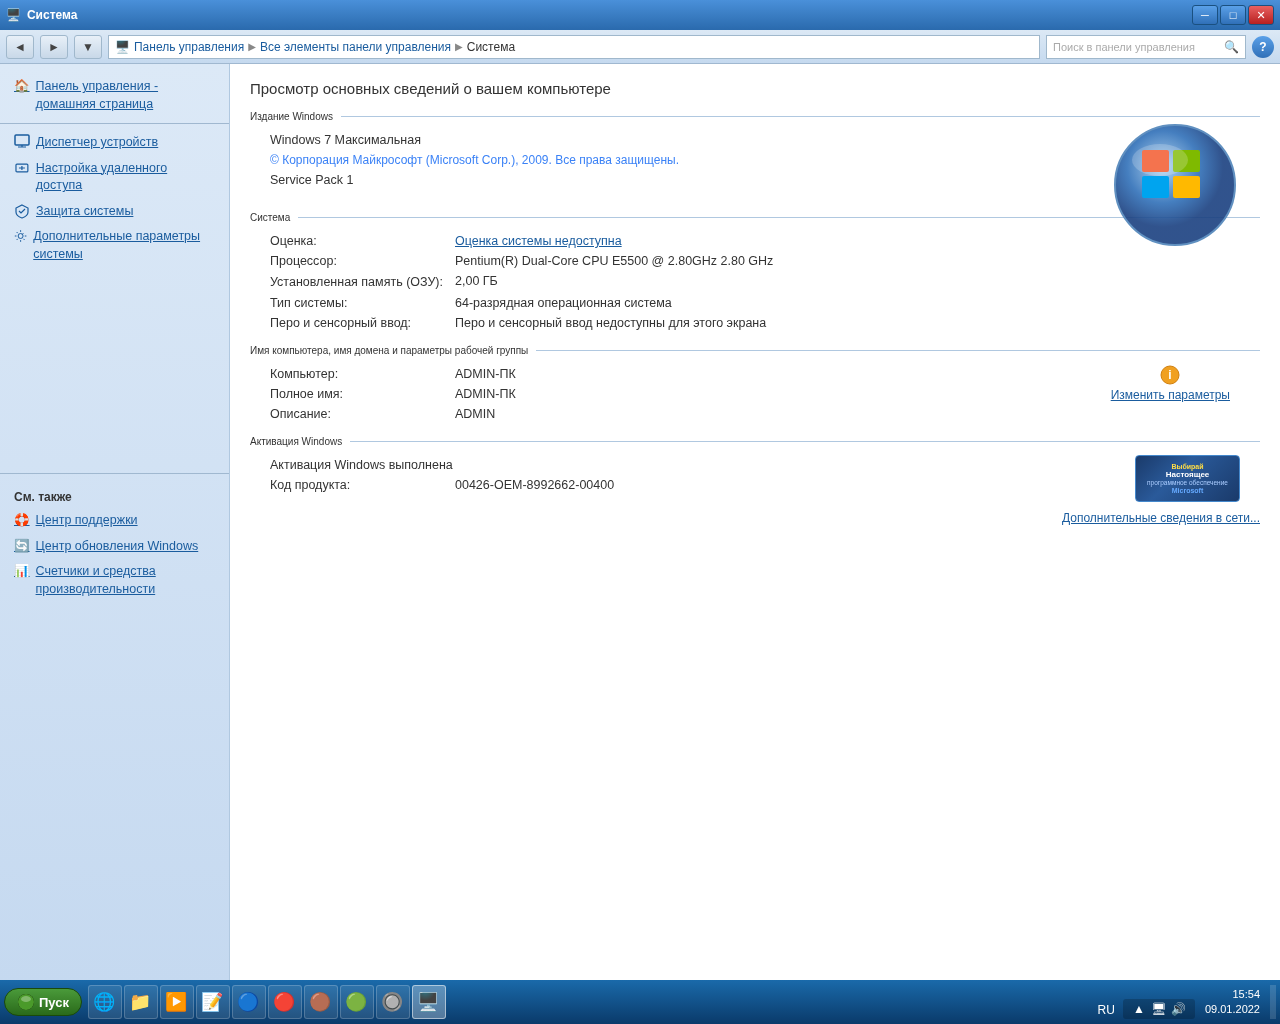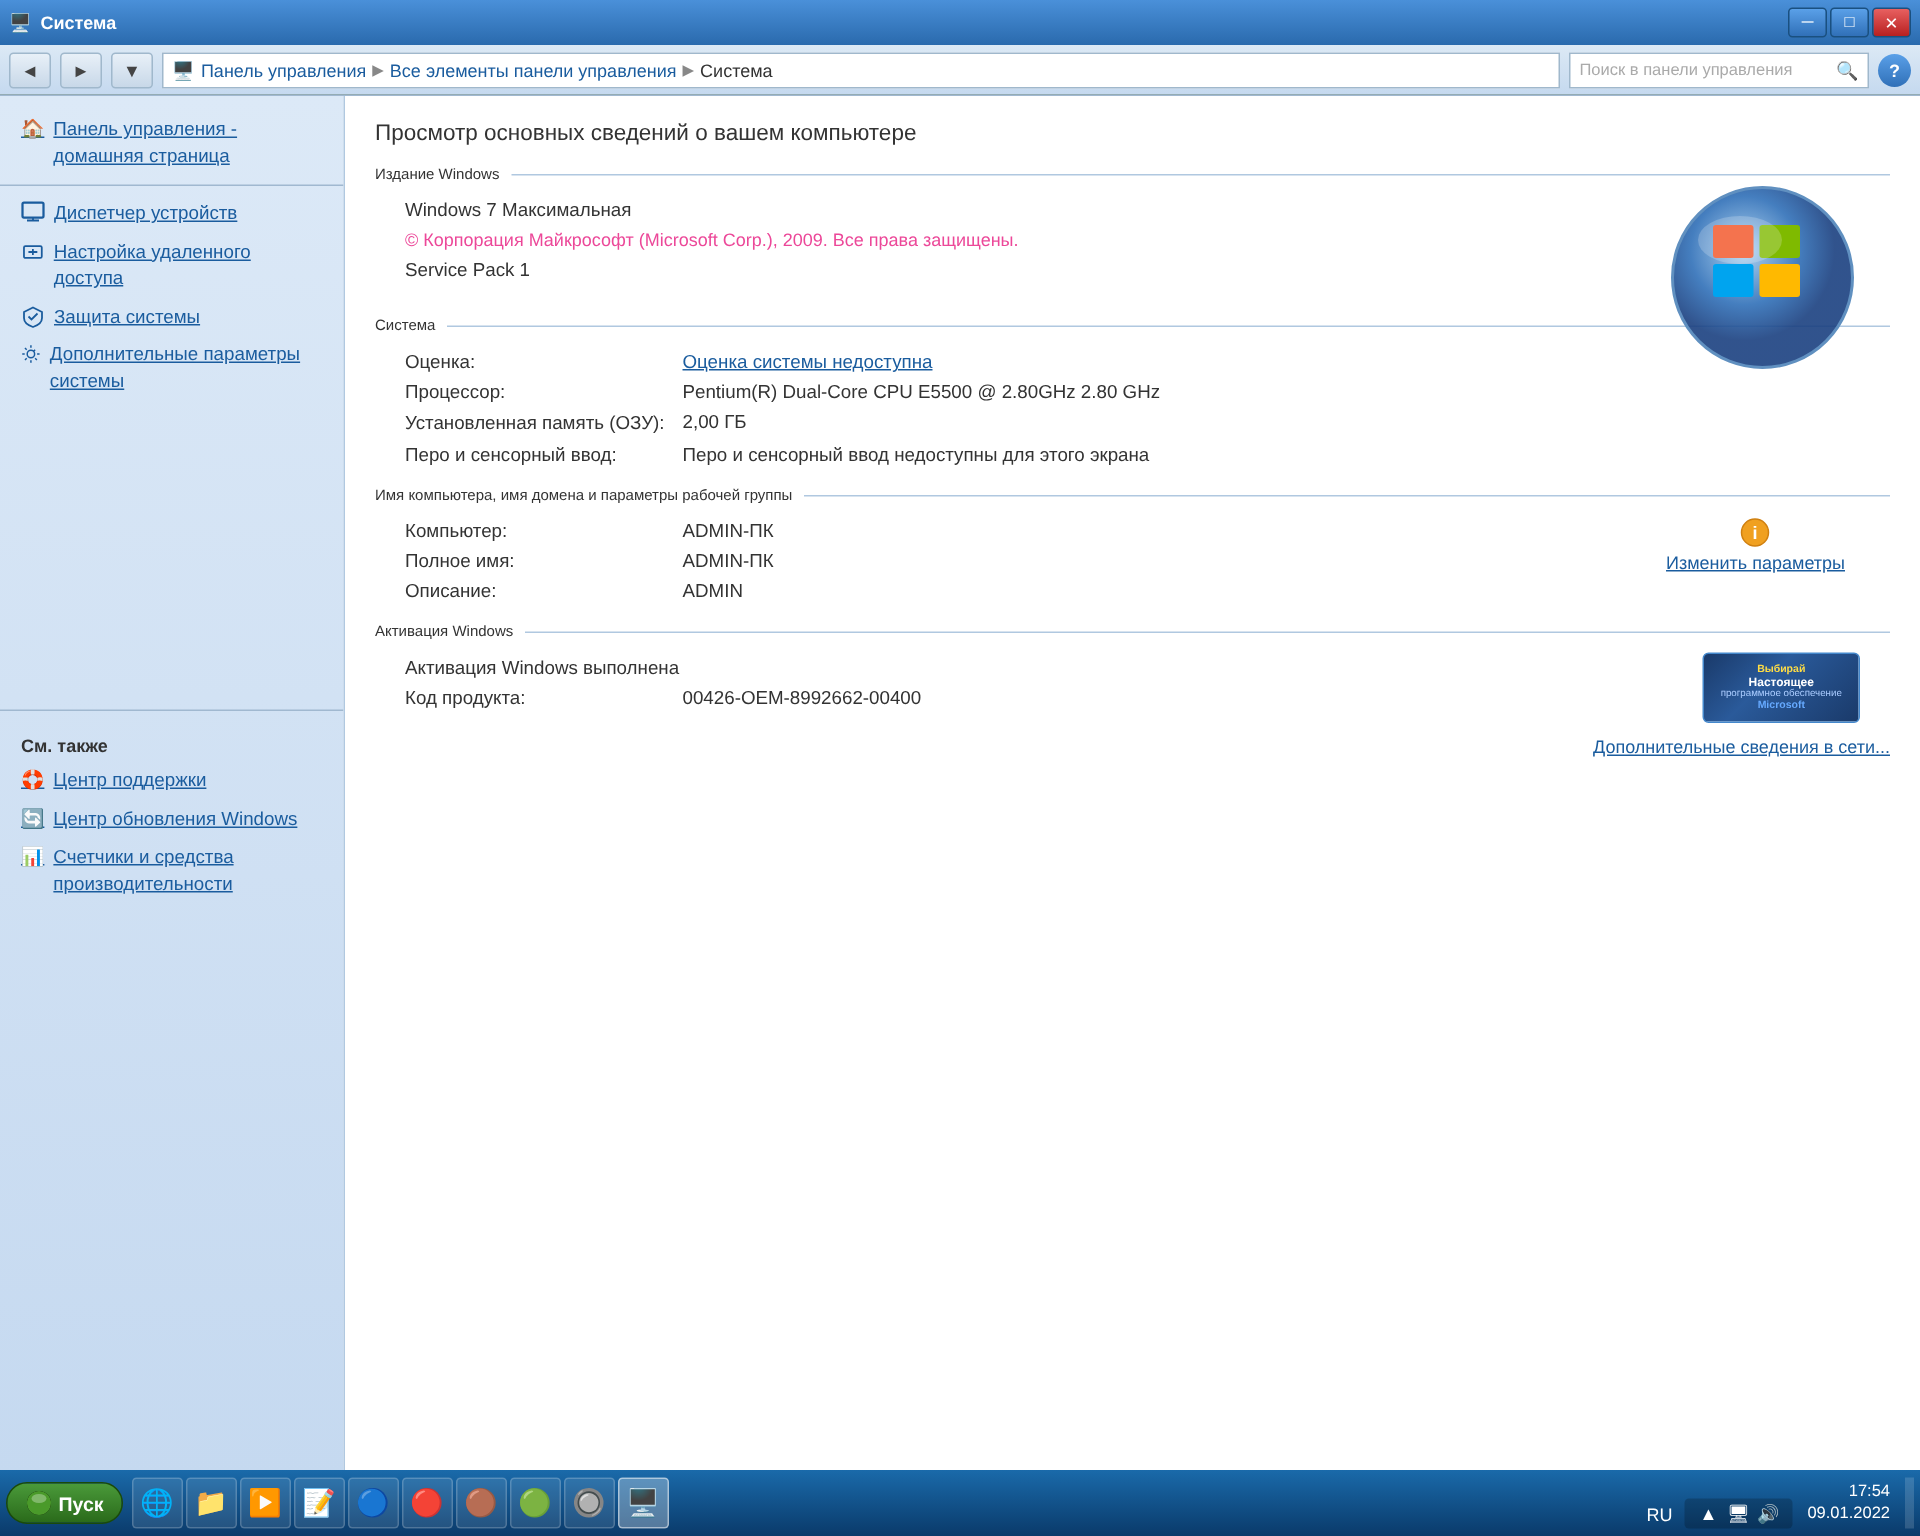--- a/index.html
+++ b/index.html
@@ -385,21 +385,21 @@
 
     <div class="section-header">
       <span class="section-header-text">Издание Windows</span>
       <div class="section-line"></div>
     </div>
     <div style="position:relative; padding-bottom: 10px;">
       <div class="info-row">
         <span class="info-value">Windows 7 Максимальная</span>
       </div>
       <div class="info-row">
-        <span class="info-value" style="font-size:12px;color:#ec4899;">© Корпорация Майкрософт (Microsoft Corp.), 2009. Все права защищены.</span>
+        <span class="info-value" style="font-size:12px;color:#3b82f6;">© Корпорация Майкрософт (Microsoft Corp.), 2009. Все права защищены.</span>
       </div>
       <div class="info-row">
         <span class="info-value">Service Pack 1</span>
       </div>
 
       <div style="position:absolute; right: 20px; top: -10px;">
         <svg width="130" height="130" viewBox="0 0 130 130">
           <defs>
             <radialGradient id="glassGrad" cx="40%" cy="35%">
               <stop offset="0%" stop-color="#a8d0f0"></stop>
@@ -433,20 +433,24 @@
       </div>
       <div class="info-row">
         <span class="info-label">Процессор:</span>
         <span class="info-value">Pentium(R) Dual-Core  CPU    E5500  @ 2.80GHz   2.80 GHz</span>
       </div>
       <div class="info-row">
         <span class="info-label" style="width:185px; line-height:1.3;">Установленная память (ОЗУ):</span>
         <span class="info-value">2,00 ГБ</span>
       </div>
       <div class="info-row">
+        <span class="info-label">Тип системы:</span>
+        <span class="info-value">64-разрядная операционная система</span>
+      </div>
+      <div class="info-row">
         <span class="info-label">Перо и сенсорный ввод:</span>
         <span class="info-value">Перо и сенсорный ввод недоступны для этого экрана</span>
       </div>
     </div>
 
     <div class="section-header">
       <span class="section-header-text">Имя компьютера, имя домена и параметры рабочей группы</span>
       <div class="section-line"></div>
     </div>
     <div style="position:relative;">
@@ -539,18 +543,18 @@
     </div>
   </div>
   <div class="taskbar-right">
     <span class="lang-indicator">RU</span>
     <div class="system-tray">
       <div class="tray-icon">▲</div>
       <div class="tray-icon">🖥</div>
       <div class="tray-icon">🔊</div>
     </div>
     <div class="clock">
-      <div>17:54</div>
+      <div>15:54</div>
       <div>09.01.2022</div>
     </div>
     <div style="width:6px; height:34px; background:rgba(255,255,255,0.15); cursor:pointer;"></div>
   </div>
 </div>
 
 </body></html>

